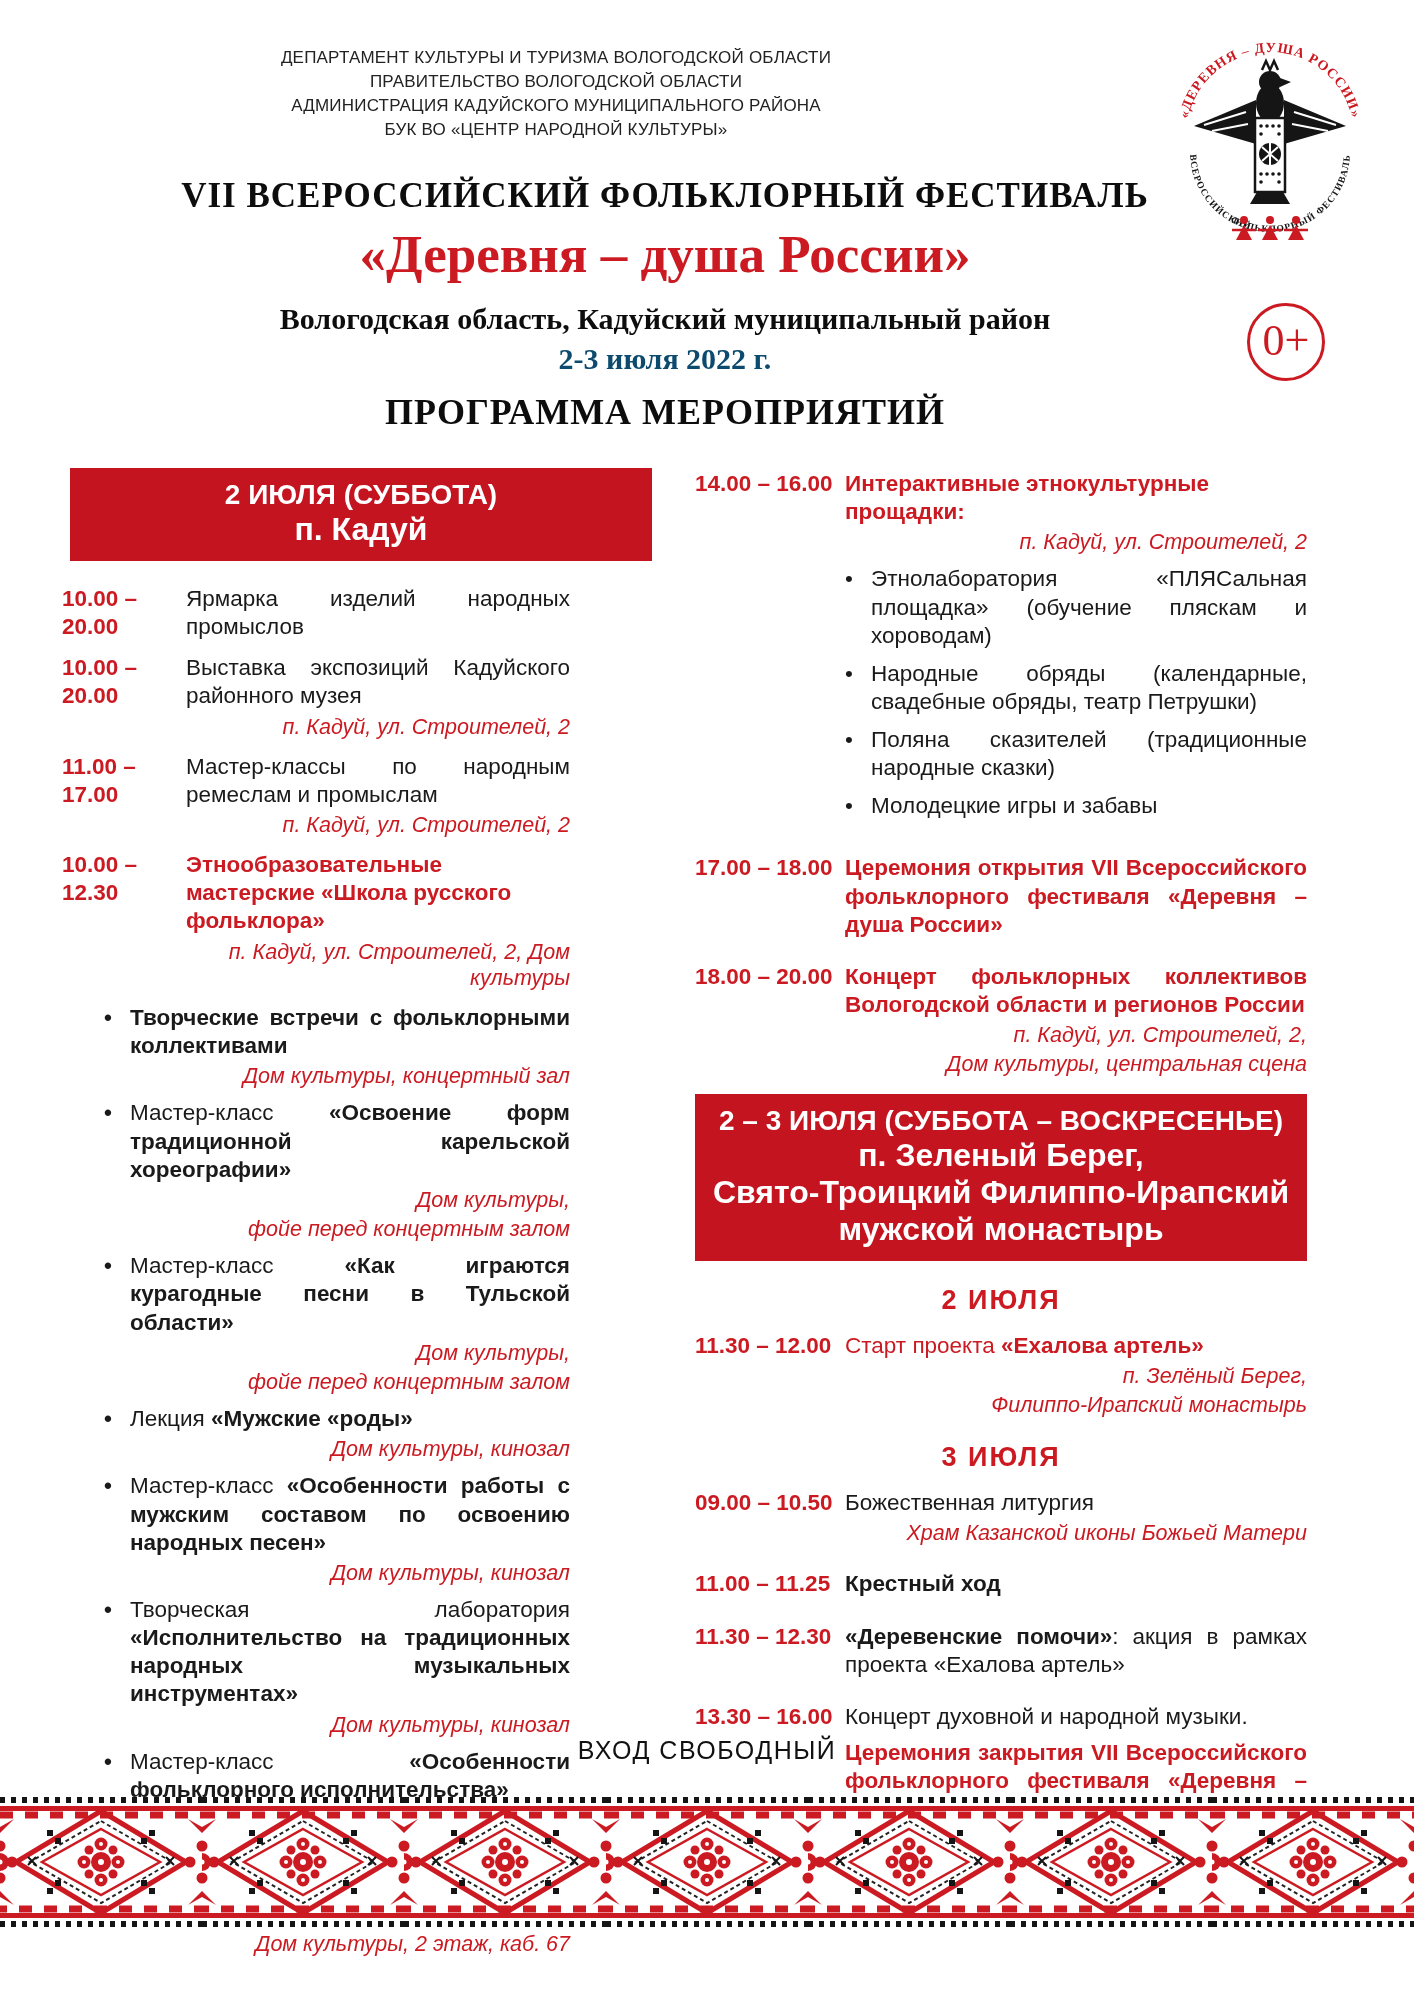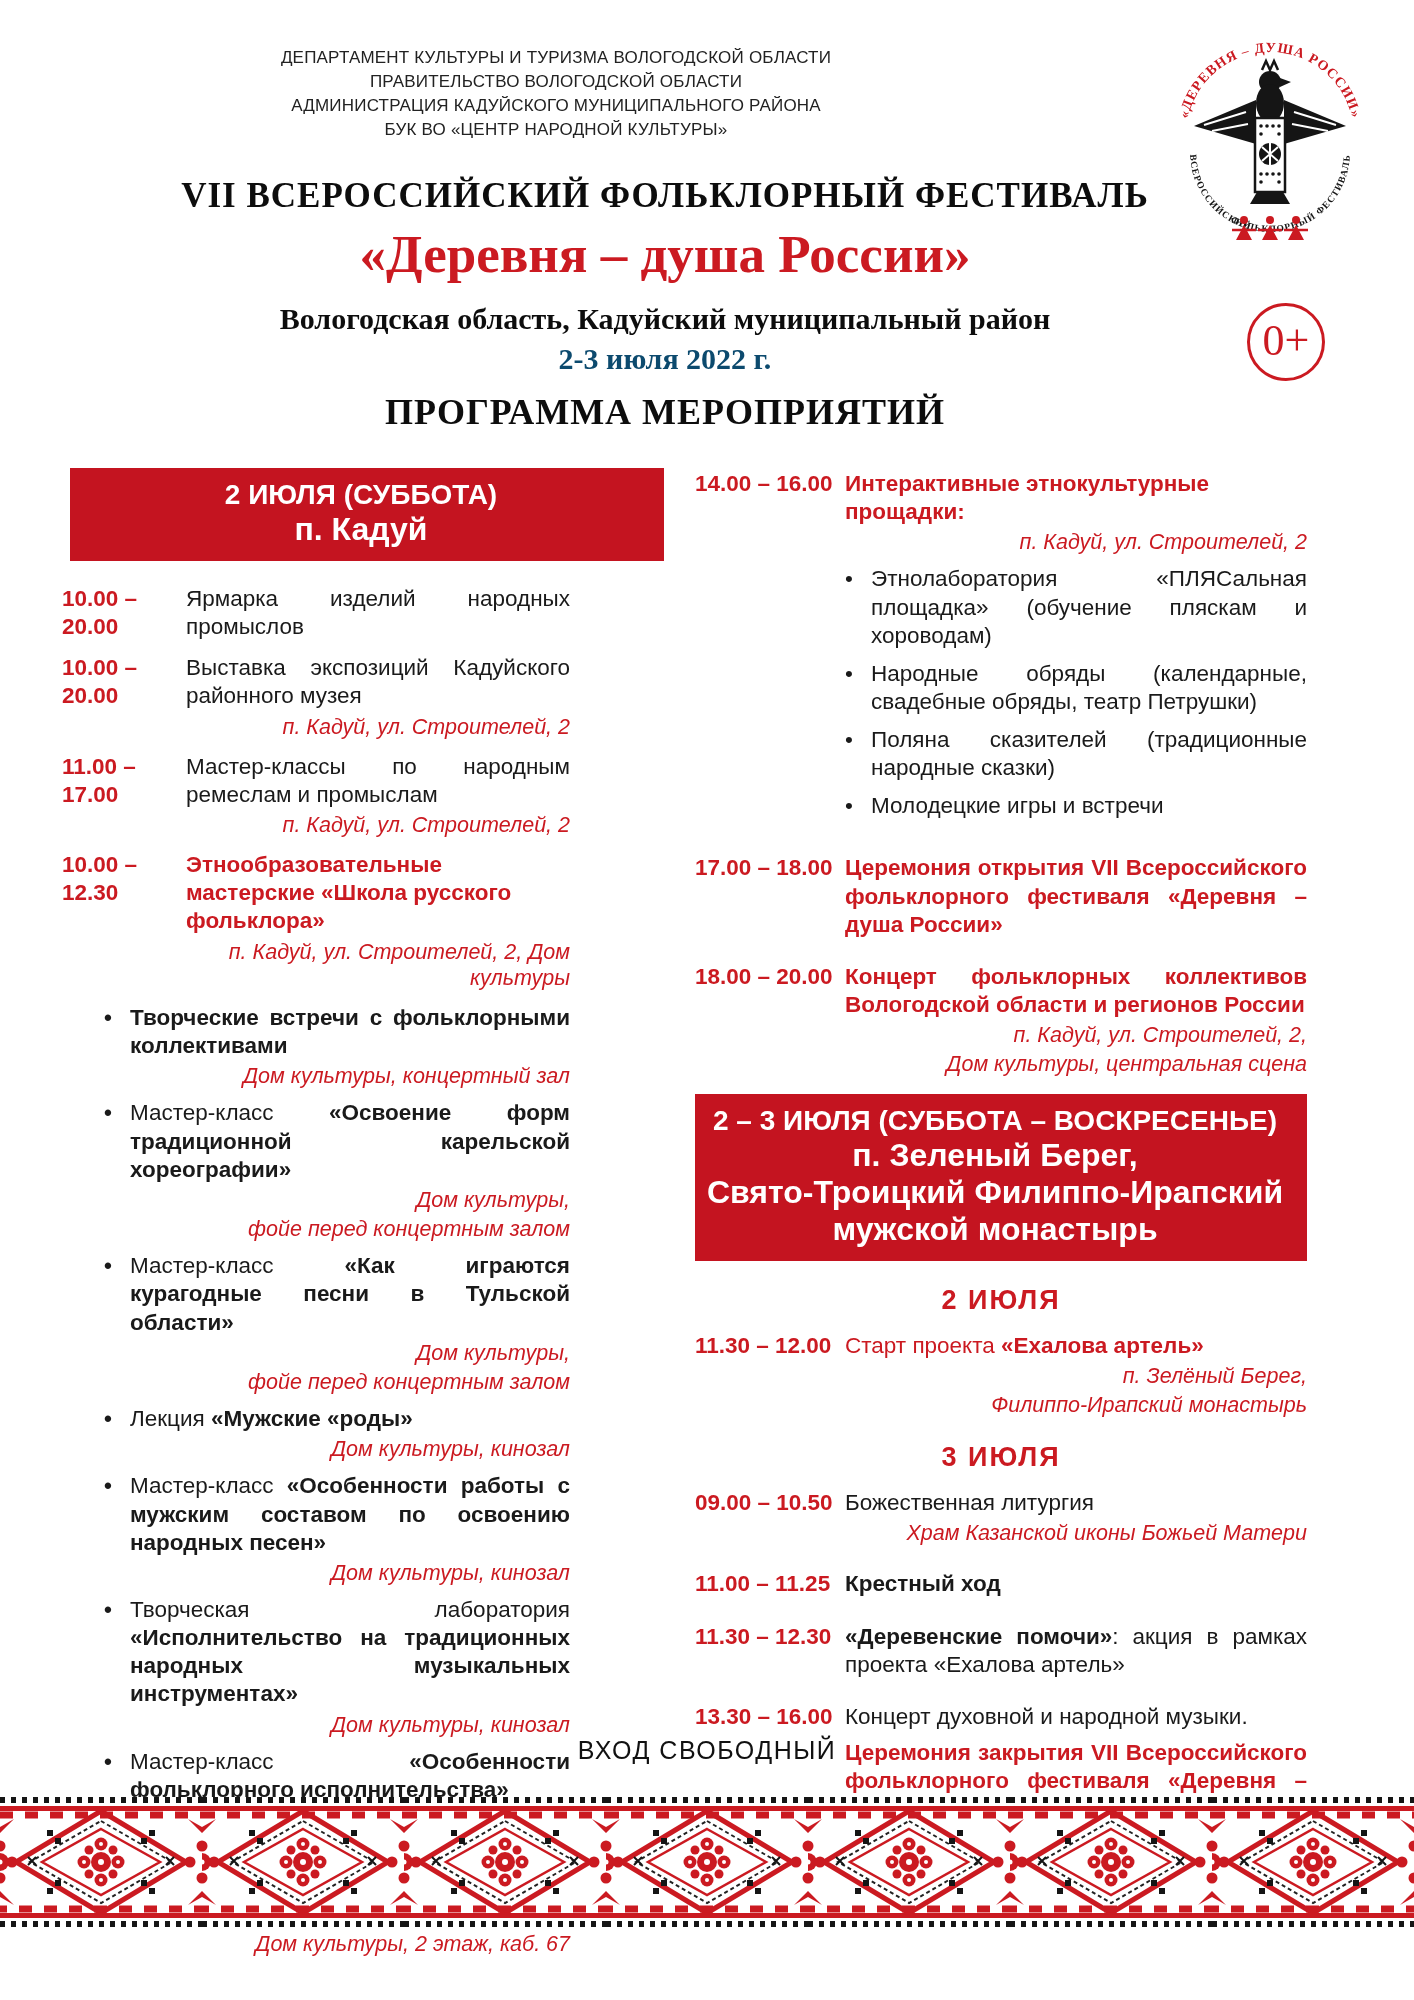--- a/index.html
+++ b/index.html
@@ -13,21 +13,21 @@
   #title{top:176px;left:0;width:1330px;text-align:center;font-family:"Liberation Serif",serif;font-weight:bold;font-size:35px;letter-spacing:1px;color:#0d0d0d;}
   #fname{top:224px;left:0;width:1330px;text-align:center;font-family:"Liberation Serif",serif;font-weight:bold;font-size:53px;color:var(--red,#cb1a21);}
   #loc{top:302px;left:0;width:1330px;text-align:center;font-family:"Liberation Serif",serif;font-weight:bold;font-size:30px;color:#0d0d0d;}
   #dates{top:342px;left:0;width:1330px;text-align:center;font-family:"Liberation Serif",serif;font-weight:bold;font-size:30px;color:#0c4a6e;}
   #program{top:391px;left:0;width:1330px;text-align:center;font-family:"Liberation Serif",serif;font-weight:bold;font-size:36px;letter-spacing:1px;color:#0d0d0d;}
   #badge{left:1247px;top:303px;width:72px;height:72px;border:3px solid var(--red,#cb1a21);border-radius:50%;
          color:var(--red,#cb1a21);font-family:"Liberation Serif",serif;font-size:44px;text-align:center;line-height:70px;}
   
   #col-left{left:62px;top:468px;width:508px;}
   #col-right{left:695px;top:470px;width:612px;}
-  .banner{background:var(--banner_red,#c41420);color:#fff;text-align:center;padding:11px 18px 13px 6px;}
+  .banner{background:var(--banner_red,#c41420);color:#fff;text-align:center;padding:11px 6px 13px 6px;}
   #banner1{margin-left:8px;width:570px;}
   .banner .l1{font-size:28px;font-weight:bold;}
   .banner .l2,.banner .l3,.banner .l4{font-size:32px;font-weight:bold;}
   #banner2{margin-top:16px;margin-bottom:24px;}
   .events{margin-top:24px;}
   .event{display:flex;margin-bottom:13px;}
   .time{flex:none;width:124px;color:var(--red,#cb1a21);font-weight:bold;font-size:22.5px;line-height:1.25;}
   #col-right .time{width:150px;}
   .desc{flex:1;font-size:22.5px;line-height:1.25;}
   .txt{text-align:justify;}
@@ -237,21 +237,21 @@
         <div class="witem">
             <div class="wtext">Этнолаборатория «ПЛЯСальная площадка» (обучение пляскам и хороводам)</div>
           </div>
         <div class="witem">
             <div class="wtext">Народные обряды (календарные, свадебные обряды, театр Петрушки)</div>
           </div>
         <div class="witem">
             <div class="wtext">Поляна сказителей (традиционные народные сказки)</div>
           </div>
         <div class="witem">
-            <div class="wtext">Молодецкие игры и встречи</div>
+            <div class="wtext">Молодецкие игры и забавы</div>
           </div>
       </div>
     </div>
   </div>
 
   <div class="event mt24">
     <div class="time">17.00 – 18.00</div>
     <div class="desc">
         <div class="txt rb-j">Церемония открытия VII Всероссийского фольклорного фестиваля «Деревня – душа России»</div>
       </div>

